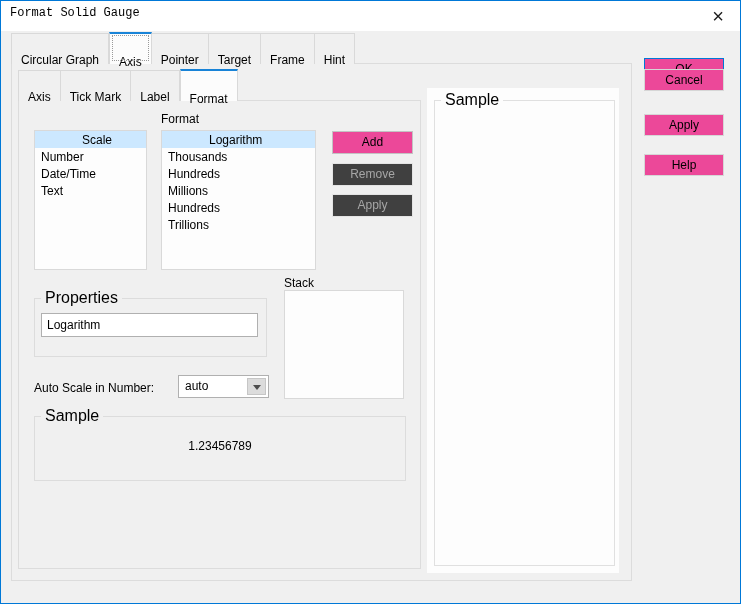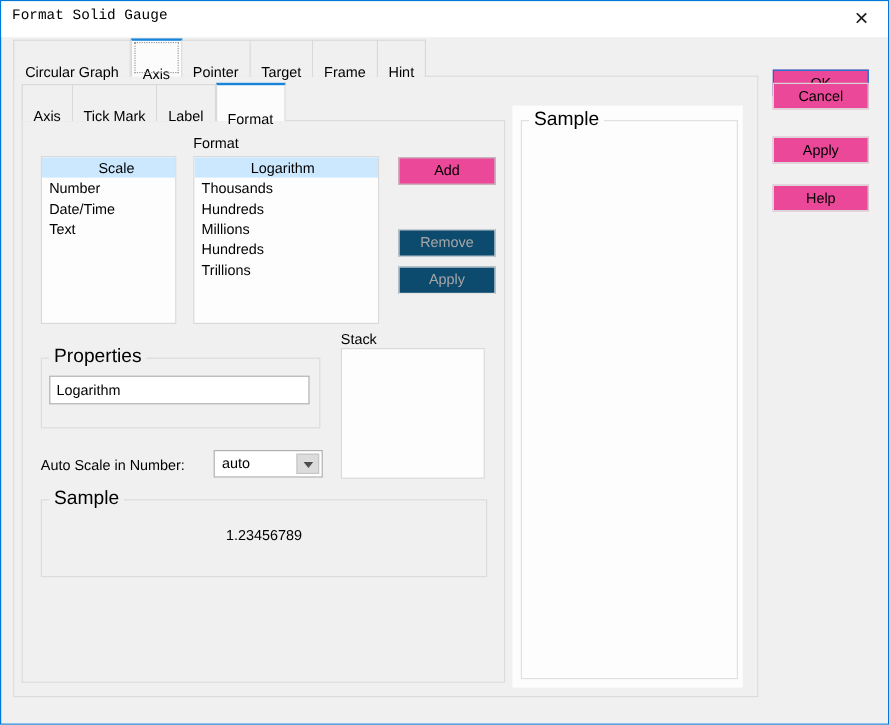--- a/index.html
+++ b/index.html
@@ -48,21 +48,21 @@
     border:1px solid #d9d9d9;overflow:hidden;
   }
   .listbox .row{height:16px;line-height:16px;padding:1px 2px 0 6px;white-space:nowrap;}
   .listbox .row.selected{background:#cce8ff;padding-left:47px;}
   
   .btn{
     position:absolute;box-sizing:border-box;width:81px;height:23px;
     background:#ec4899;border:1px solid #c3c3c3;
     text-align:center;line-height:21px;cursor:default;font-size:12px;
   }
-  .btn.disabled{background:#0c4a6e;border-color:#e4e4e4;color:#a6a6a6;margin-top:28px;}
+  .btn.disabled{background:#404040;border-color:#e4e4e4;color:#a6a6a6;}
   .action-btn{width:80px;height:22px;line-height:20px;border-color:#d6d6d6;}
   .action-btn.default{border:1px solid #0078d7;}
   
   fieldset{position:absolute;box-sizing:border-box;border:1px solid #dcdcdc;margin:0;padding:0;}
   legend{padding:0 4px;margin-left:6px;font-size:16px;}
   .props-fs{left:33px;top:288px;width:233px;height:68px;}
   .sample-fs{left:33px;top:406px;width:372px;height:74px;}
   .sample-val{position:absolute;left:33px;top:438px;width:372px;text-align:center;}
   
   .textfield{

